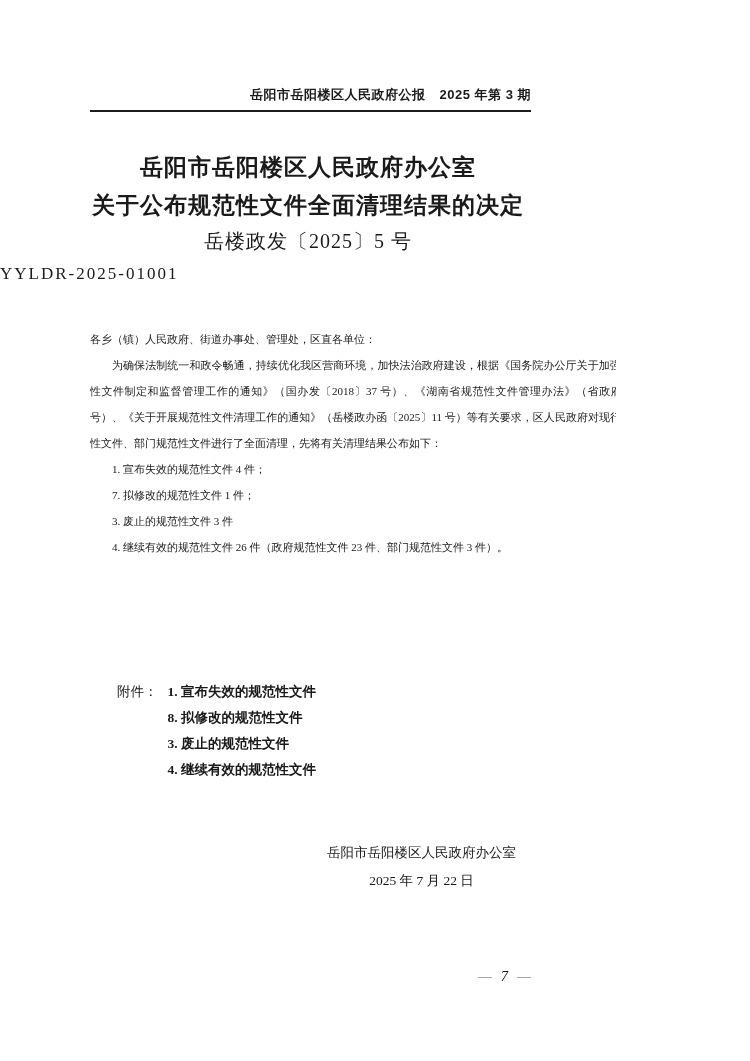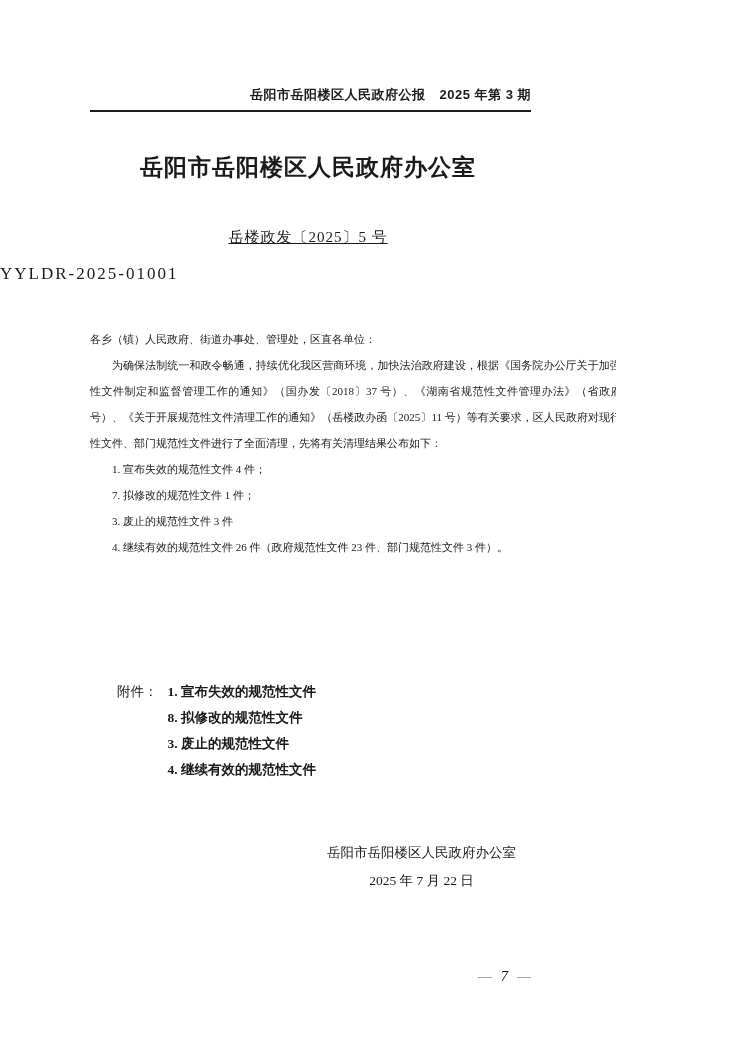--- a/index.html
+++ b/index.html
@@ -47,24 +47,23 @@
   }
   .doc-title-1 { top: 152px; }
   .doc-title-2 { top: 190px; }
 
   .doc-number {
     position: absolute;
     top: 228px;
     left: 0;
     width: 100%;
     text-align: center;
-    font-size: 15px;
+    font-size: 20px;
     letter-spacing: 1px;
     white-space: nowrap;
-    text-decoration: underline;
   }
   .doc-code {
     position: absolute;
     top: 264px;
     left: 0;
     width: 100%;
     font-size: 17px;
     letter-spacing: 2px;
     white-space: nowrap;
   }
@@ -132,20 +131,21 @@
 </head>
 <body>
 
 <div class="page">
 
   <div class="gazette-header">
     <span>岳阳市岳阳楼区人民政府公报</span><span class="issue">2025 年第 3 期</span>
   </div>
 
   <div class="doc-title-1">岳阳市岳阳楼区人民政府办公室</div>
+  <div class="doc-title-2">关于公布规范性文件全面清理结果的决定</div>
   <div class="doc-number">岳楼政发〔2025〕5 号</div>
   <div class="doc-code">YYLDR-2025-01001</div>
 
   <div class="doc-body">
     <p>各乡（镇）人民政府、街道办事处、管理处，区直各单位：</p>
     <p class="indent">为确保法制统一和政令畅通，持续优化我区营商环境，加快法治政府建设，根据《国务院办公厅关于加强行政规范性文件制定和监督管理工作的通知》（国办发〔2018〕37 号）、《湖南省规范性文件管理办法》（省政府令第 242 号）、《关于开展规范性文件清理工作的通知》（岳楼政办函〔2025〕11 号）等有关要求，区人民政府对现行政府规范性文件、部门规范性文件进行了全面清理，先将有关清理结果公布如下：</p>
     <p class="indent">1. 宣布失效的规范性文件 4 件；</p>
     <p class="indent">7. 拟修改的规范性文件 1 件；</p>
     <p class="indent">3. 废止的规范性文件 3 件</p>
     <p class="indent">4. 继续有效的规范性文件 26 件（政府规范性文件 23 件、部门规范性文件 3 件）。</p>

